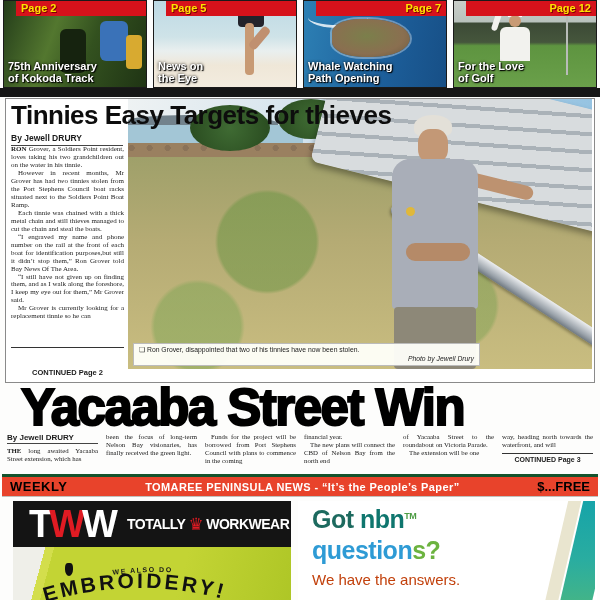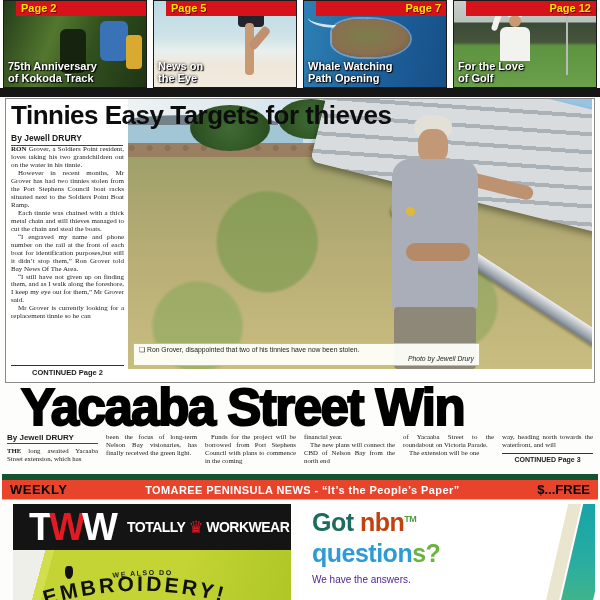--- a/index.html
+++ b/index.html
@@ -71,39 +71,39 @@
   .man-lower{position:absolute;left:14px;top:192px;width:82px;height:62px;background:#8d8878;border-radius:4px;}
   .art-headline{position:absolute;left:5px;top:1px;z-index:5;font-size:26px;font-weight:bold;
                 letter-spacing:-.5px;white-space:nowrap;color:#0d0d0d;}
   .art-byline{position:absolute;left:5px;top:34px;width:112px;font-size:8.5px;font-weight:bold;
               border-bottom:1px solid #444;padding-bottom:2px;z-index:5;}
   .art-col{position:absolute;left:5px;top:47px;width:113px;font-family:Liberation Serif, serif;
            font-size:7px;line-height:1.14;text-align:justify;color:#1c1c1c;}
   .art-col p{margin:0;text-indent:7px;}
   .art-col p.nofirst{text-indent:0;}
   .art-continued{position:absolute;left:5px;bottom:5px;width:113px;border-top:1px solid #333;
-                 font-size:7.5px;font-weight:bold;text-align:center;padding-top:2px;}
+                 font-size:7.5px;font-weight:bold;text-align:center;padding-top:20px;}
   .photo-caption{position:absolute;left:5px;bottom:3px;width:335px;background:rgba(255,255,250,.95);
                  border:1px solid #bbb;font-size:6.8px;line-height:1.25;padding:2px 5px;color:#222;}
   .photo-caption .credit{display:block;text-align:right;font-style:italic;}
   
   .yac-head{height:48px;overflow:hidden;}
   .yac-head h1{margin:0;padding:2px 0 0 21px;font-size:51px;line-height:46px;font-weight:bold;
                letter-spacing:-1.5px;-webkit-text-stroke:2px #000;white-space:nowrap;color:#000;}
   .yac-cols{display:flex;gap:8px;padding:2px 7px 0;height:38px;overflow:hidden;}
   .yac-col{flex:1;font-family:"Liberation Serif",serif;font-size:6.8px;line-height:1.16;text-align:justify;}
   .yac-col p{margin:0;text-indent:6px;}
   .yac-col p.nofirst{text-indent:0;}
   .yac-byline{font-family:"Liberation Sans",sans-serif;font-size:8px;font-weight:bold;
               border-bottom:1px solid #444;margin-bottom:3px;padding-bottom:1px;}
   .yac-continued{border-top:1px solid #333;font-family:"Liberation Sans",sans-serif;
                  font-size:7px;font-weight:bold;text-align:center;margin-top:4px;padding-top:2px;}
   
   .strip{height:19px;margin:3px 2px 0;background:#e8432b;display:flex;align-items:center;
-         border-top:6px solid #14532d;border-bottom:1px solid #c0c0bc;}
+         border-top:3px solid #14532d;border-bottom:1px solid #c0c0bc;}
   .strip .weekly{color:#000;font-weight:bold;font-size:13px;letter-spacing:.5px;padding:0 8px;}
   .strip .center{flex:1;text-align:center;color:#fff;font-weight:bold;font-size:11px;letter-spacing:.4px;}
   .strip .price{color:#000;font-weight:bold;font-size:13px;padding:0 8px;}
   
   .ads{display:flex;gap:7px;margin-top:4px;padding:0 3px;height:106px;}
   .tww-ad{width:288px;position:relative;overflow:hidden;}
   .tww-banner{position:absolute;top:0;left:10px;right:0;height:46px;background:#141414;
               display:flex;align-items:center;padding-left:16px;z-index:3;}
   .tww-letters{font-size:38px;font-weight:bold;letter-spacing:-3px;line-height:1;}
   .tww-letters .lw{color:#fff;} .tww-letters .lr{color:#e01b23;}
@@ -112,25 +112,25 @@
   .crown{color:#e01b23;font-family:"DejaVu Sans",sans-serif;font-size:17px;margin:0 3px;line-height:1;}
   .shirt{position:absolute;left:10px;right:0;top:46px;bottom:0;
          background:linear-gradient(105deg,#efefe9 0 11%,#d3de4c 11% 14%,#c3d434 14% 60%,#aec626 100%);}
   .zip{position:absolute;left:52px;top:16px;width:8px;height:13px;background:#111;border-radius:45% 45% 60% 60%;}
   .arc-svg{position:absolute;left:16px;top:4px;}
   .arc-small{font-size:7px;font-weight:bold;letter-spacing:1.5px;fill:#1a1a1a;}
   .arc-big{font-size:21px;font-weight:bold;letter-spacing:3px;fill:#111;}
   .arc-sub{font-size:7px;font-weight:bold;letter-spacing:1.5px;fill:#222;}
   .nbn-ad{flex:1;position:relative;background:#fff;overflow:hidden;padding:4px 0 0 14px;}
   .nbn-line1{font-size:25px;font-weight:bold;letter-spacing:-.5px;}
-  .nbn-got{color:#1d6a5f;} .nbn-nbn{color:#c2410c;}
+  .nbn-got{color:#1d6a5f;} .nbn-nbn{color:#0f766e;}
   .nbn-tm{font-size:9px;color:#4e9d45;vertical-align:super;font-weight:bold;}
   .nbn-line2{font-size:25px;font-weight:bold;letter-spacing:-.5px;margin-top:2px;}
   .nbn-q{color:#2e9bd5;} .nbn-s{color:#6cb33f;}
-  .nbn-line3{font-size:10px;color:#4c1d95;margin-top:6px;}
+  .nbn-line3{font-size:15px;color:#c2410c;margin-top:6px;}
   .ribbon{position:absolute;right:2px;top:0;bottom:0;width:52px;overflow:hidden;}
   .rb{position:absolute;top:-10px;bottom:-10px;transform:skewX(-13deg);}
   .rb1{right:26px;width:13px;background:#e9e5cf;}
   .rb2{right:-8px;width:32px;background:linear-gradient(180deg,#13a2aa 0%,#2aada0 55%,#4cb77f 100%);}
 </style>
 </head>
 <body>
 
 <div class="page">
 

